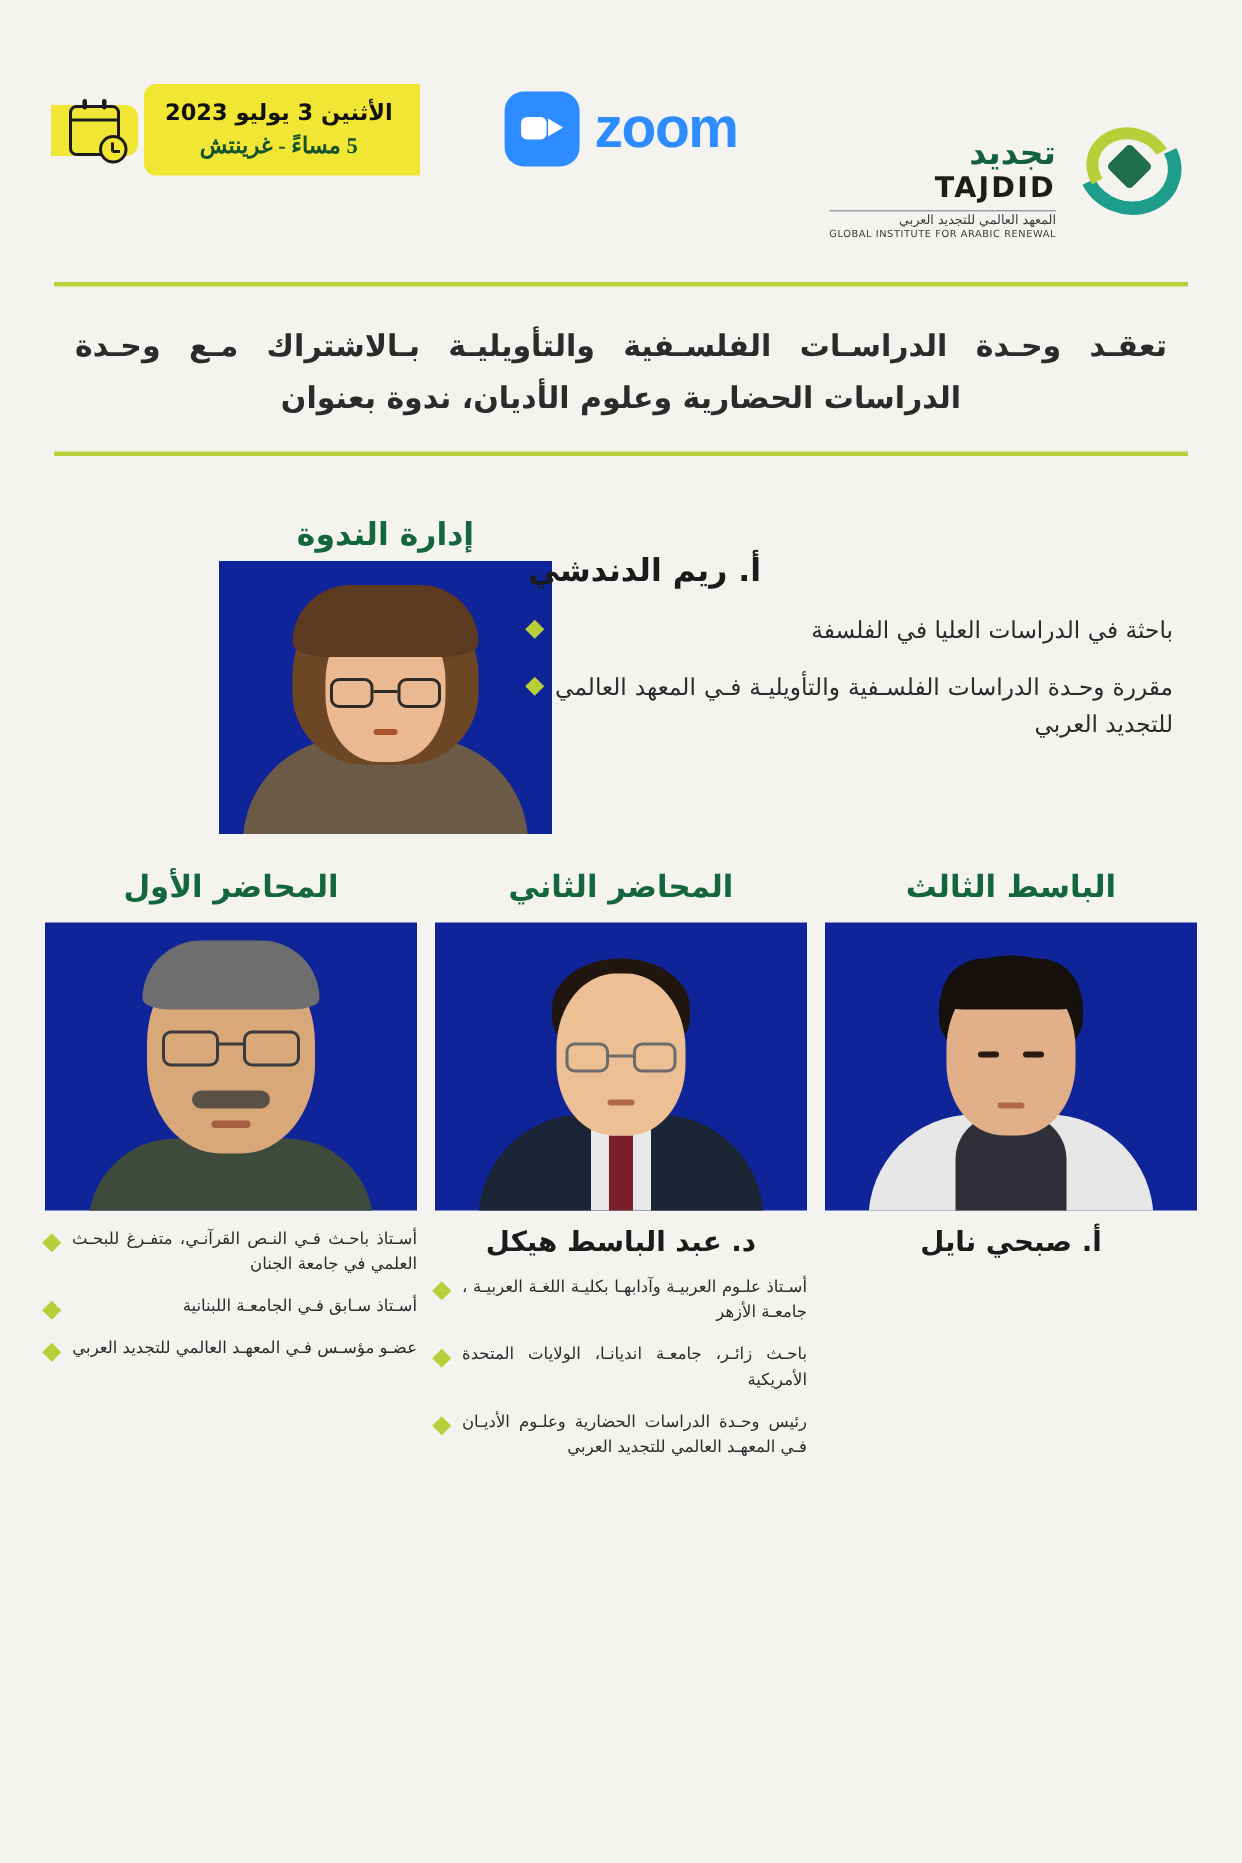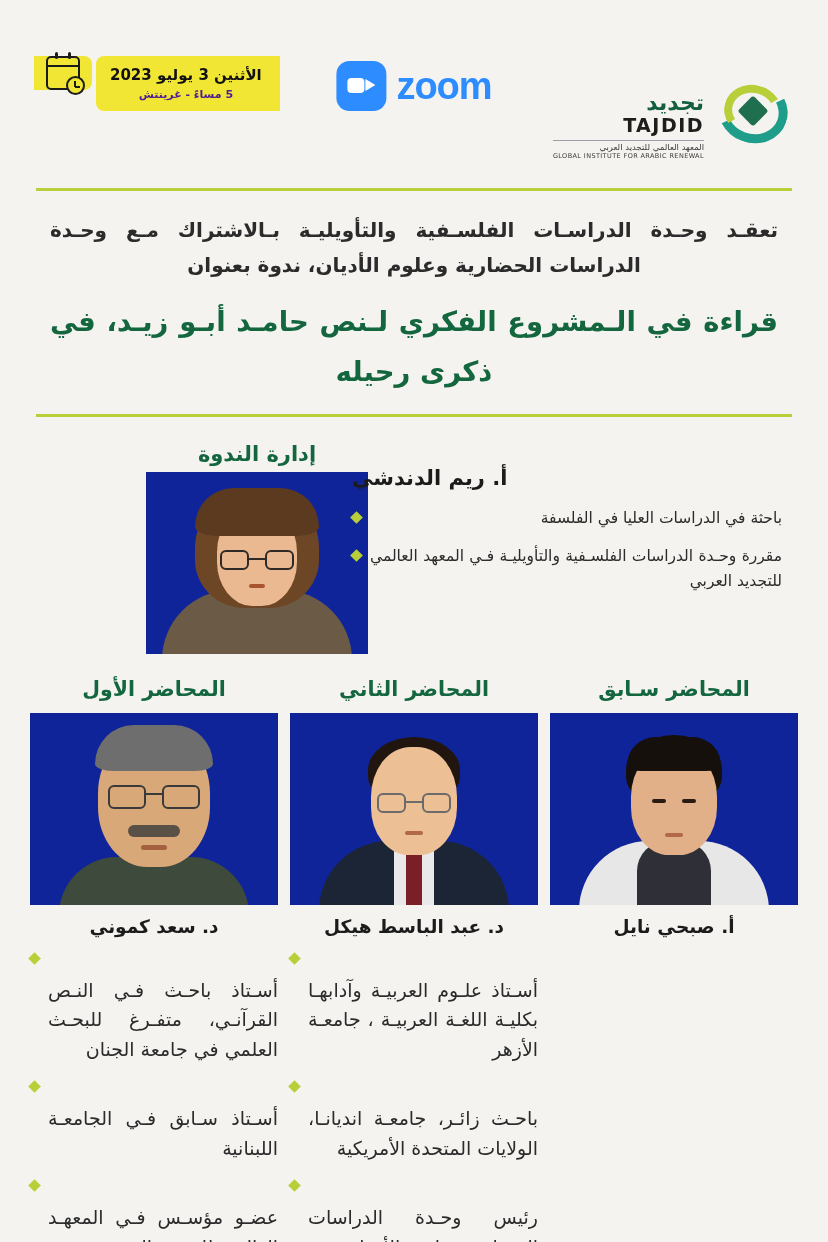--- a/index.html
+++ b/index.html
@@ -114,33 +114,33 @@
   }
   .zoom-word {
     font-size: 38px; font-weight: bold; color: #2d8cff;
     letter-spacing: -1px;
     font-family: "Liberation Sans", sans-serif;
   }
 
   .date-badge {
     position: absolute;
     left: 34px; top: 56px;
-    display: flex; align-items: flex-start;
+    display: flex; align-items: center;
     direction: rtl;
   }
   .date-pill {
     background: #f2e635;
     border-radius: 8px 0 0 8px;
     padding: 10px 18px 10px 14px;
     text-align: center;
     min-width: 150px;
     display: flex; flex-direction: column; justify-content: center;
   }
   .date-pill .l1 { font-size: 15px; font-weight: bold; color: #111; }
-  .date-pill .l2 { font-size: 11px; font-weight: bold; color: #4c1d95; margin-top: 4px; }
+  .date-pill .l2 { font-size: 15px; font-weight: bold; color: #14532d; margin-top: 4px; font-family: Liberation Serif, serif; }
   .date-icon {
     width: 58px;
     background: #f2e635;
     border-radius: 0 8px 8px 0;
     margin-right: 4px;
     display: flex; align-items: center; justify-content: center;
   }
   .cal {
     width: 34px; height: 34px;
     border: 2.6px solid #1b1b1b;
@@ -199,21 +199,21 @@
     color: #14663f;
     line-height: 1.8;
     text-align: justify;
     text-align-last: center;
     padding: 0 8px;
   }
 
   
   .moderator {
     position: relative;
-    margin: 27px 36px 0;
+    margin: 42px 36px 0;
     height: 215px;
   }
   .mod-photo {
     position: absolute;
     left: 110px; top: 28px;
     width: 222px; height: 182px;
     background: #10249a;
     overflow: hidden;
   }
   .mod-title {
@@ -279,21 +279,21 @@
     background: #10249a;
     overflow: hidden;
     position: relative;
   }
   .spk-name {
     margin-top: 11px;
     font-size: 18.5px; font-weight: bold; color: #1b1b1b;
   }
   .spk-points { margin-top: 10px; }
   .spk-points .bullet-line { margin-bottom: 11px; }
-  .spk-points .txt { font-size: 19px; line-height: 1.55; margin-top: 29px; }
+  .spk-points .txt { font-size: 11px; line-height: 1.55; }
 
   
   .face { position: absolute; left: 0; right: 0; bottom: 0; top: 0; }
   .f-shoulders {
     position: absolute; left: 50%; bottom: -6px;
     width: 190px; height: 70px;
     margin-left: -95px;
     border-radius: 95px 95px 0 0;
   }
   .f-neck {
@@ -362,21 +362,20 @@
         <div class="cal">
           <div class="bar"></div>
           <div class="clock"></div>
         </div>
       </div>
     </div>
   </div>
 
   <div class="title-wrap">
     <div class="intro">تعقـد وحـدة الدراسـات الفلسـفية والتأويليـة بـالاشتراك مـع وحـدة الدراسات الحضارية وعلوم الأديان، ندوة بعنوان</div>
-    <div class="headline">قراءة في الـمشروع الفكري لـنص حامـد أبـو زيـد، في ذكرى رحيله</div>
   </div>
 
   <div class="moderator">
     <div class="mod-title">إدارة الندوة</div>
 
     <div class="mod-photo">
       <div class="face">
         <div class="f-shoulders" style="background:#6b5a46;"></div>
         <div class="f-neck" style="background:#d8a98b; bottom:58px;"></div>
         <div class="f-hair" style="width:124px;height:120px;margin-left:-62px;top:16px;background:#6d4626;"></div>
@@ -400,21 +399,21 @@
       <div class="bullet-line">
         <span class="dot"></span>
         <span class="txt">مقررة وحـدة الدراسات الفلسـفية والتأويليـة فـي المعهد العالمي للتجديد العربي</span>
       </div>
     </div>
   </div>
 
   <div class="speakers">
 
     <div class="spk">
-      <div class="spk-title">المحاضر سـابق</div>
+      <div class="spk-title">الباسط الثالث</div>
       <div class="spk-photo">
         <div class="face">
           <div class="f-shoulders" style="background:#e7e7e7;"></div>
           <div style="position:absolute;left:50%;bottom:-6px;width:74px;height:70px;margin-left:-37px;background:#2f2f38;border-radius:30px 30px 0 0;"></div>
           <div class="f-neck" style="background:#d3a079; bottom:56px;"></div>
           <div class="f-hair" style="width:96px;height:70px;margin-left:-48px;top:22px;background:#15100c;"></div>
           <div class="f-head" style="top:34px;background:#e2b088;"></div>
           <div class="f-hair" style="width:94px;height:34px;margin-left:-47px;top:24px;background:#15100c;border-radius:46px 46px 26% 26%;"></div>
           <div style="position:absolute;left:50%;top:86px;margin-left:-22px;width:14px;height:4px;background:#2a1b12;border-radius:3px;"></div>
           <div style="position:absolute;left:50%;top:86px;margin-left:8px;width:14px;height:4px;background:#2a1b12;border-radius:3px;"></div>
@@ -469,21 +468,20 @@
           <div class="f-hair" style="width:118px;height:46px;margin-left:-59px;top:12px;background:#6e6e6e;border-radius:60px 60px 24% 24%;"></div>
           <div class="glasses" style="top:72px;width:92px;margin-left:-46px;height:24px;">
             <div class="lens l" style="width:38px;height:24px;border-color:#3a3a3a;"></div>
             <div class="lens r" style="width:38px;height:24px;border-color:#3a3a3a;"></div>
             <div class="bridge" style="left:38px;width:16px;background:#3a3a3a;"></div>
           </div>
           <div style="position:absolute;left:50%;top:112px;margin-left:-26px;width:52px;height:12px;background:#5a5146;border-radius:6px;"></div>
           <div style="position:absolute;left:50%;top:132px;margin-left:-13px;width:26px;height:5px;background:#a5603f;border-radius:3px;"></div>
         </div>
       </div>
-      <div class="spk-name">د. سعد كموني</div>
       <div class="spk-points">
         <div class="bullet-line">
           <span class="dot"></span>
           <span class="txt">أسـتاذ باحـث فـي النـص القرآنـي، متفـرغ للبحـث العلمي في جامعة الجنان</span>
         </div>
         <div class="bullet-line">
           <span class="dot"></span>
           <span class="txt">أسـتاذ سـابق فـي الجامعـة اللبنانية</span>
         </div>
         <div class="bullet-line">

